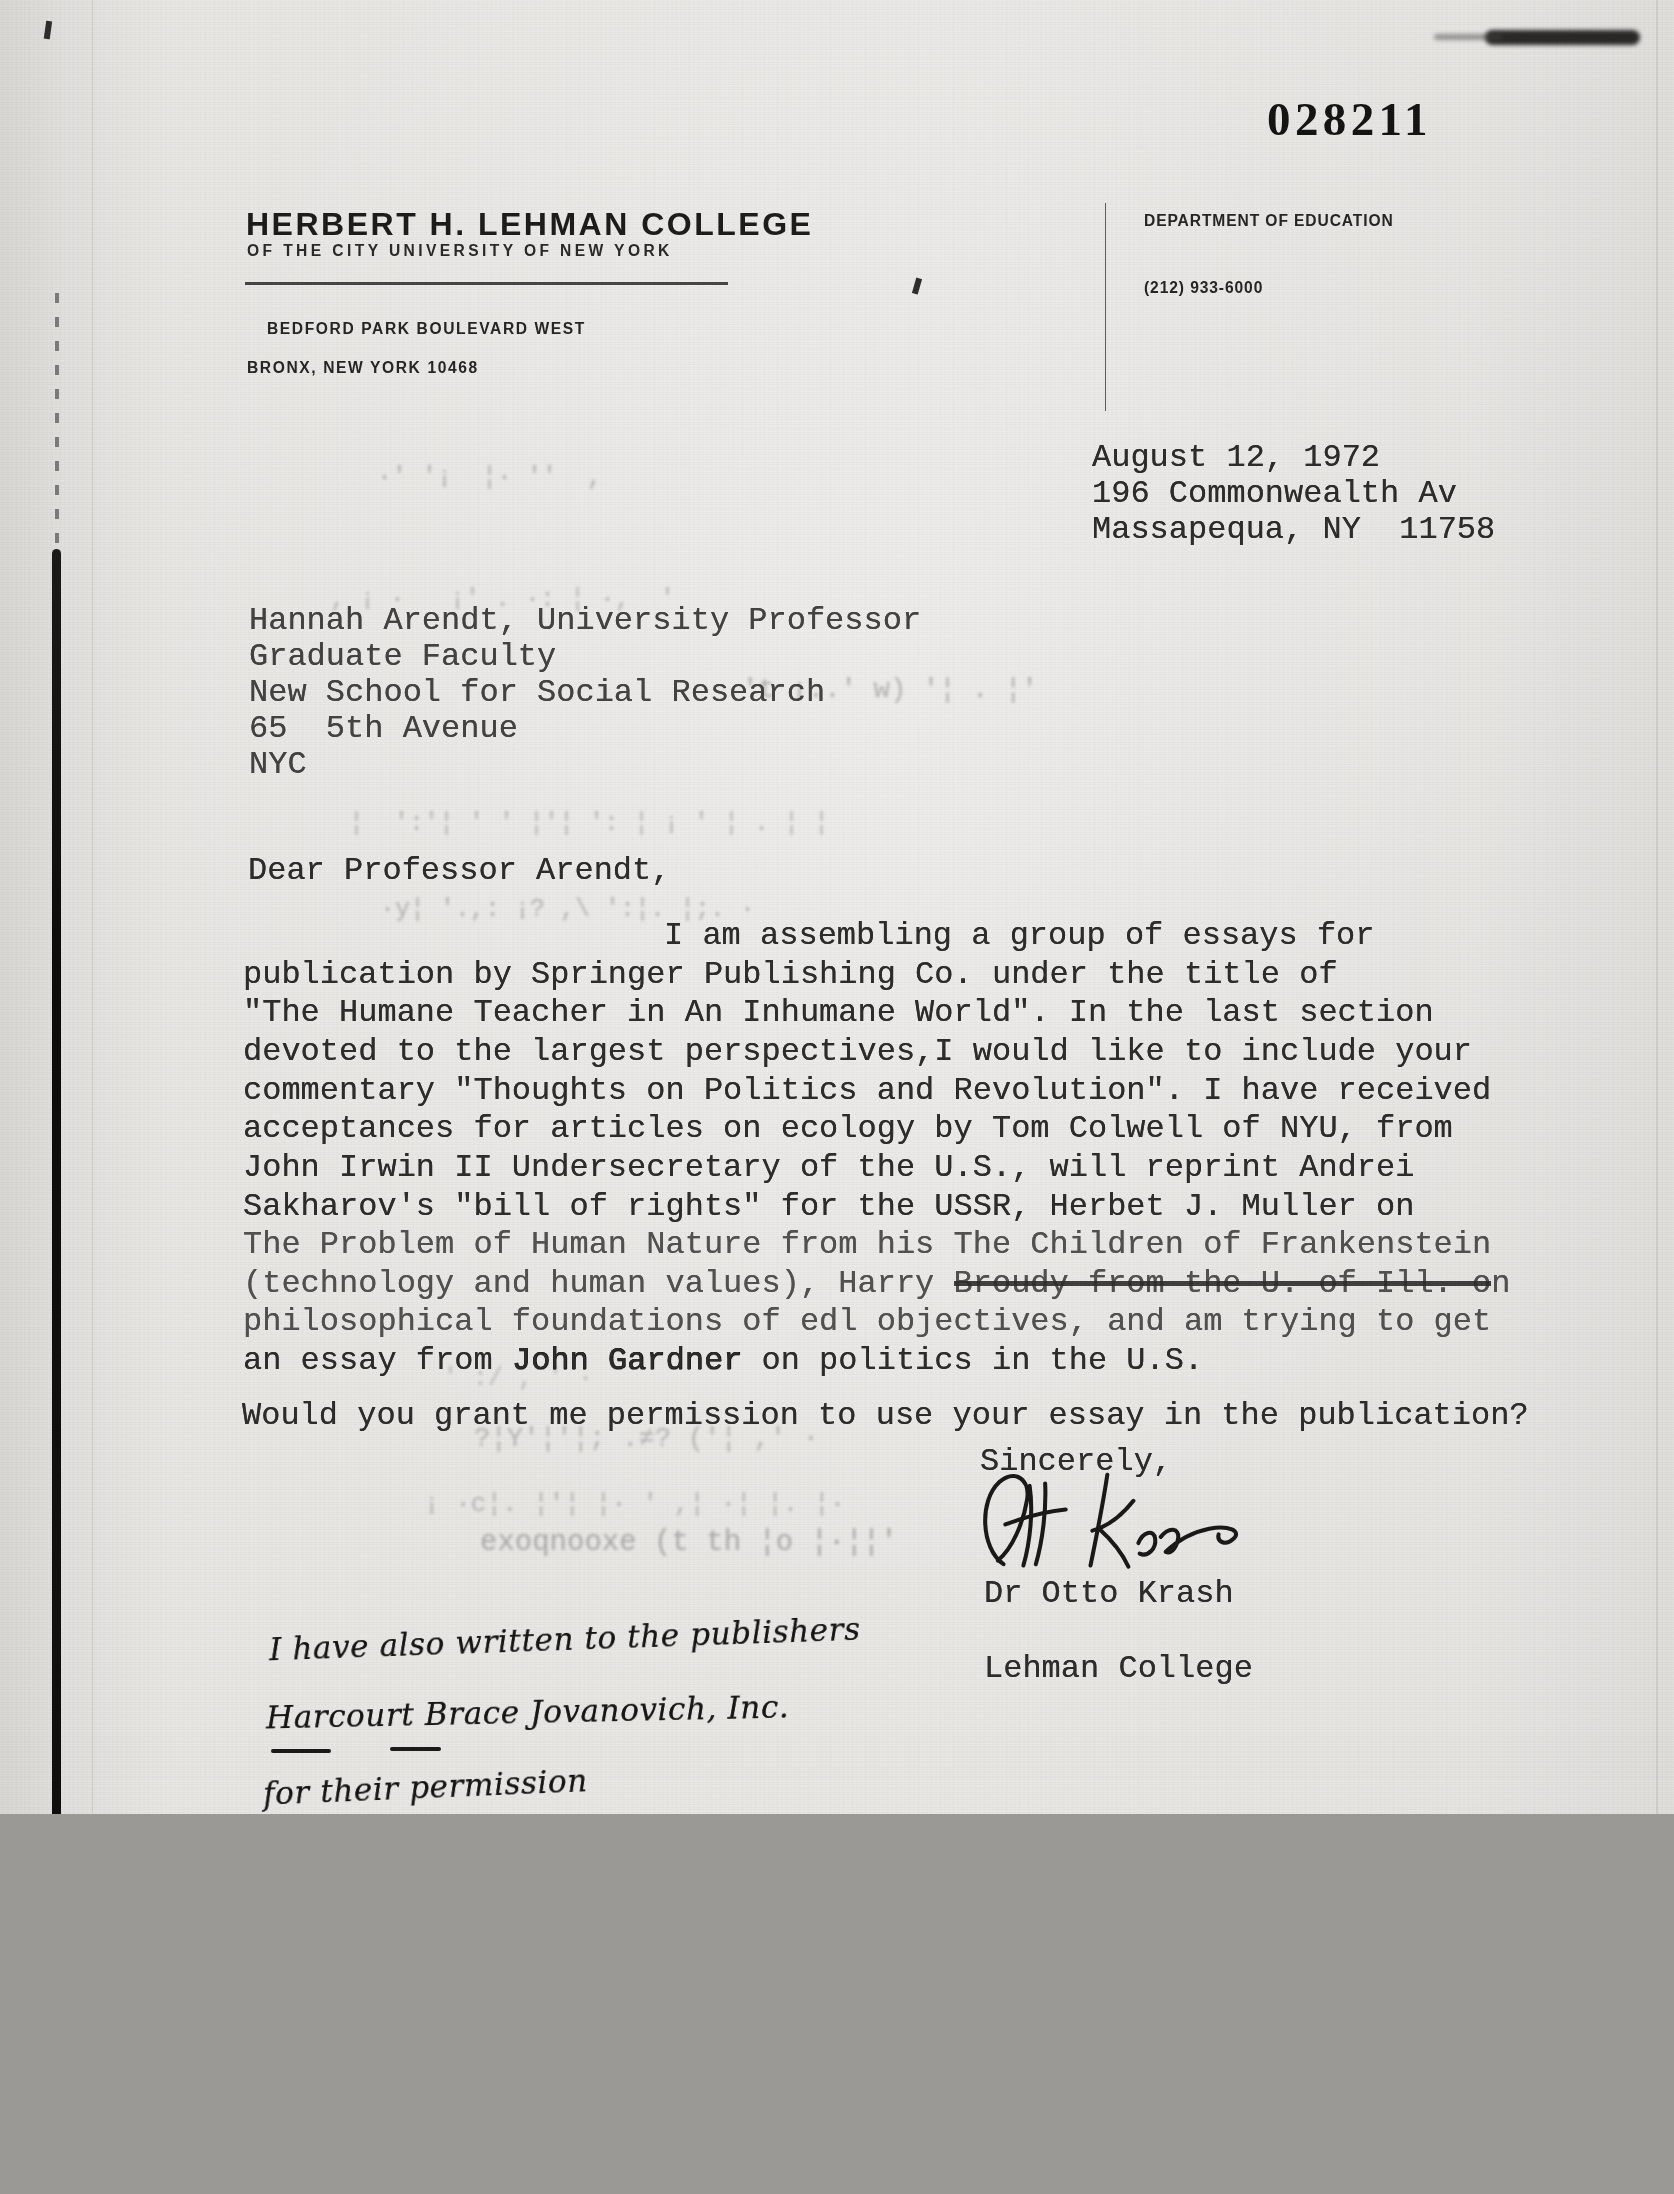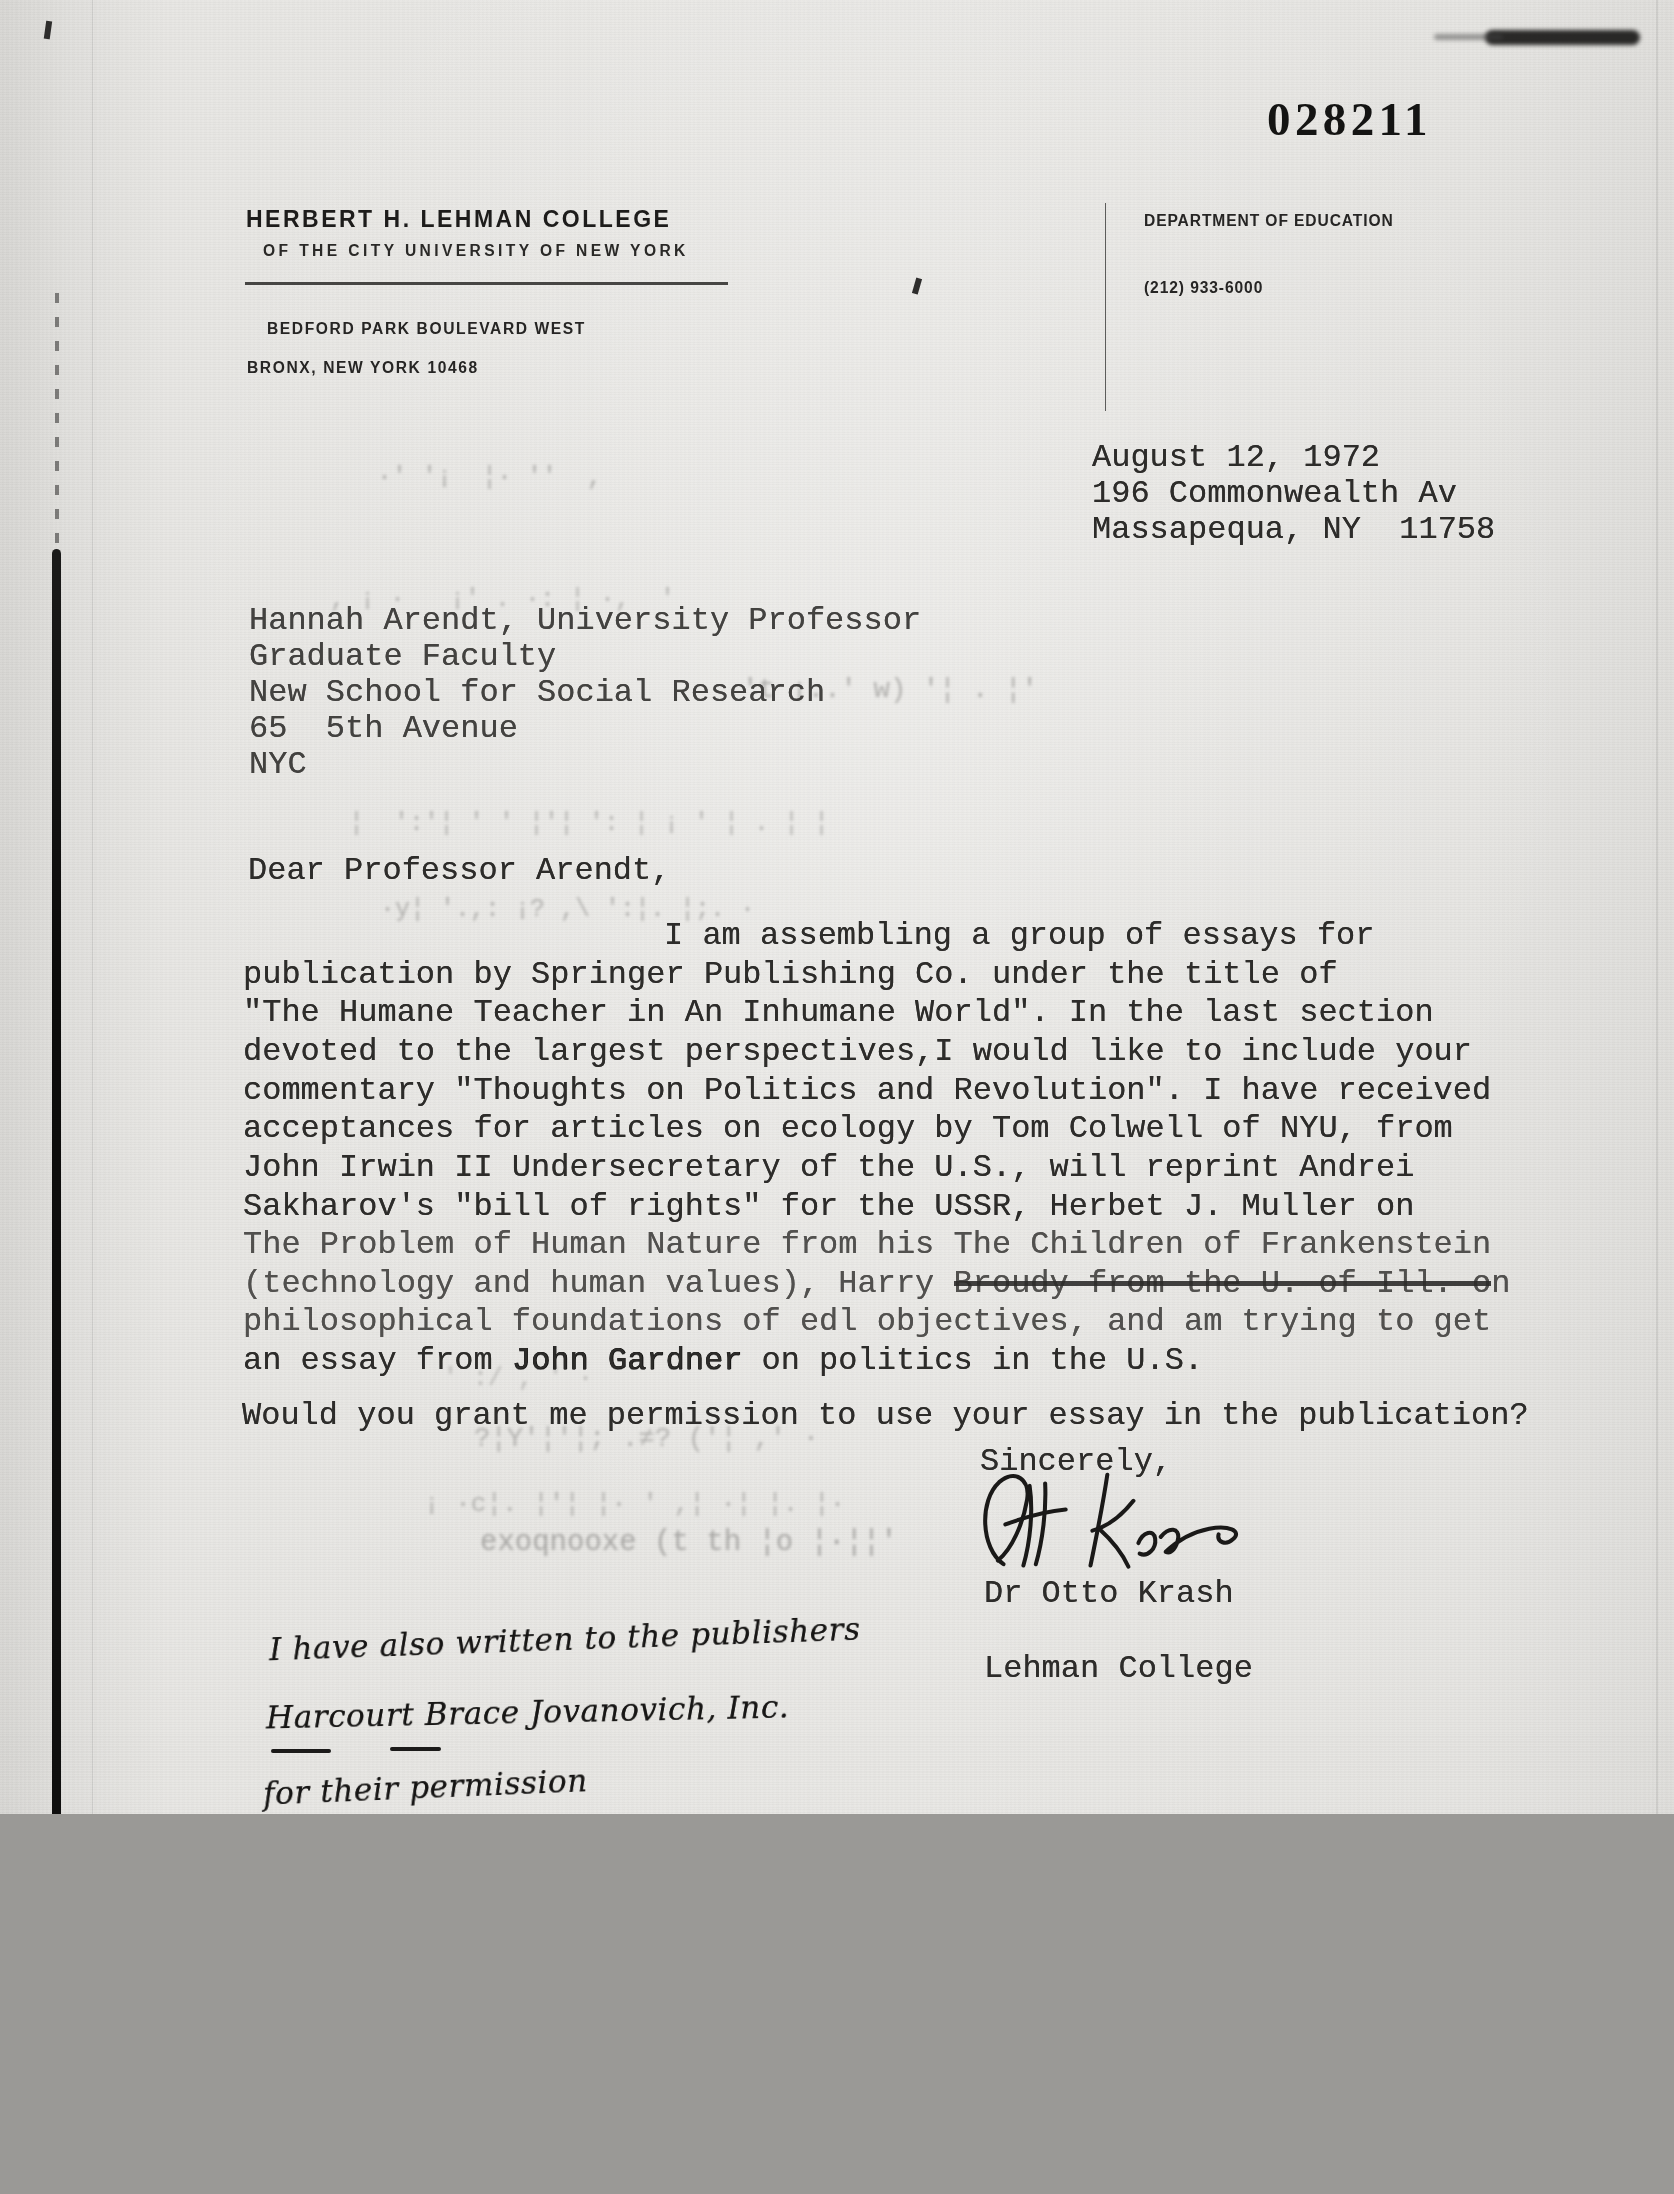--- a/index.html
+++ b/index.html
@@ -9,21 +9,21 @@
     overflow:hidden;
     background:
       radial-gradient(ellipse at 52% 38%, rgba(255,255,255,.20) 0%, rgba(255,255,255,0) 60%),
       repeating-linear-gradient(0deg, rgba(255,255,255,.030) 0 1.2px, rgba(60,60,58,.025) 1.2px 2.5px),
       repeating-linear-gradient(90deg, rgba(255,255,255,.014) 0 1.9px, rgba(70,70,68,.016) 1.9px 4.4px),
       linear-gradient(90deg,#d7d6d3 0%, #e0dfdc 4%, #e7e6e3 10%, #e8e7e4 55%, #e5e4e1 88%, #dedddA 100%);
     font-family:"Liberation Sans", sans-serif;
   }
   .abs{position:absolute;}
   
-  .lh-title{font-family:"Liberation Sans",sans-serif;font-weight:bold;font-size:23px;
+  .lh-title{font-family:"Liberation Sans",sans-serif;font-weight:bold;font-size:32px;
     letter-spacing:2.5px;color:#1d1c1b;filter:blur(0.2px);white-space:pre;}
   .lh-sub{font-family:"Liberation Sans",sans-serif;font-weight:bold;font-size:15.6px;
     letter-spacing:3.4px;color:#2a2927;filter:blur(0.2px);white-space:pre;}
   .lh-small{font-family:"Liberation Sans",sans-serif;font-weight:bold;font-size:15.6px;
     letter-spacing:1.6px;color:#262524;filter:blur(0.2px);white-space:pre;}
   .lh-rule{height:2.5px;background:#27262425;background:#2b2a28;opacity:.85;filter:blur(0.4px);}
   .lh-vline{width:1.2px;background:#3a3938;opacity:.8;}
   .stamp{font-family:"Liberation Serif",serif;font-weight:bold;font-size:47px;
     letter-spacing:4.4px;color:#141413;filter:blur(0.2px);white-space:pre;}
   
@@ -88,21 +88,21 @@
       <div class="ghost" style="left: 424px; top: 1489px; font-size: 26px; opacity: 0.3;">¡ ·c¦. ¦'¦ ¦· ' ,¦ ·¦ ¦. ¦·</div>
       <div class="ghost" style="left: 480px; top: 1526px; font-size: 29px; opacity: 0.38;">exoqnooxe (t th ¦o ¦·¦¦'</div>
       <div class="ghost" style="left: 530px; top: 1836px; font-size: 26px; opacity: 0.3;">¦ ' ¦¦' ' ¡ ¦ :' ' ¡ ¦ ·</div>
       <div class="ghost" style="left: 592px; top: 1888px; font-size: 26px; opacity: 0.27;">' ¡ ¦ ' ¦¦ ¡ ' ¦ ¦ '</div>
       <div class="ghost" style="left: 611px; top: 1936px; font-size: 26px; opacity: 0.24;">¡ ¦ ' ' ¦ ¦ ¡ '</div>
     </div>
 
   <div class="abs stamp" style="left:1267px;top:92px;">028211</div>
 
   <div class="abs lh-title" style="left:246px;top:206px;">HERBERT H. LEHMAN COLLEGE</div>
-  <div class="abs lh-sub" style="left:247px;top:242px;margin-left:16px;">OF THE CITY UNIVERSITY OF NEW YORK</div>
+  <div class="abs lh-sub" style="left:247px;top:242px;">OF THE CITY UNIVERSITY OF NEW YORK</div>
   <div class="abs lh-rule" style="left:245px;top:282px;width:483px;"></div>
   <div class="abs lh-small" style="left:241px;top:320px;margin-left:26px;">BEDFORD PARK BOULEVARD WEST</div>
   <div class="abs lh-small" style="left:247px;top:359px;">BRONX, NEW YORK 10468</div>
   <div class="abs lh-vline" style="left:1105px;top:203px;height:208px;"></div>
   <div class="abs lh-small" style="left:1144px;top:212px;letter-spacing:0.9px;">DEPARTMENT OF EDUCATION</div>
   <div class="abs lh-small" style="left:1144px;top:279px;letter-spacing:0.9px;">(212) 933-6000</div>
 
   <div class="abs" style="left:1092px;top:440px;">
     <div class="type">August 12, 1972</div>
     <div class="type">196 Commonwealth Av</div>

